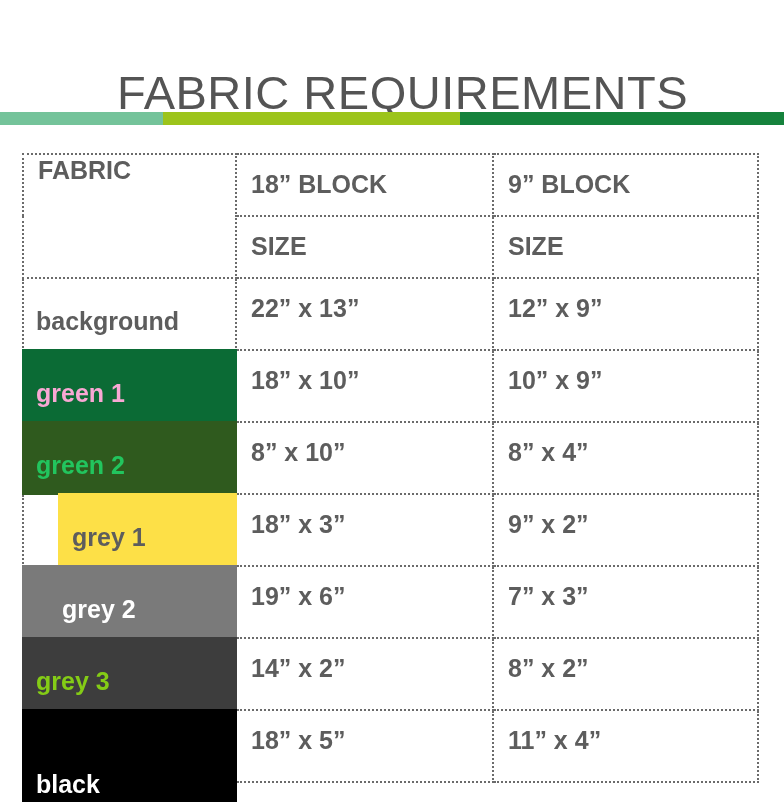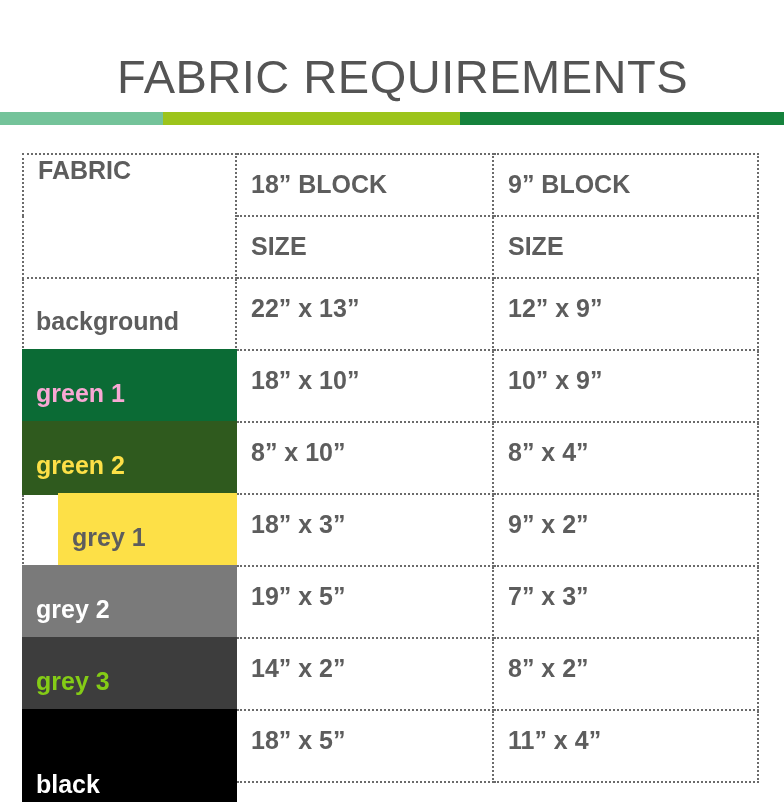--- a/index.html
+++ b/index.html
@@ -12,21 +12,21 @@
     background: #ffffff;
     font-family: "Liberation Sans", sans-serif;
     overflow: hidden;
     position: relative;
   }
 
   
   #title-bar {
     position: absolute;
     left: 0;
-    top: 0;
+    top: 16px;
     width: 712px;
     height: 110px;
   }
   #page-title {
     position: absolute;
     right: 24px;
     top: 50px;
     font-size: 47px;
     line-height: 54px;
     letter-spacing: 0.5px;
@@ -171,21 +171,21 @@
         <td>
           <div class="cell-pad">18” x 10”</div>
         </td>
         <td>
           <div class="cell-pad">10” x 9”</div>
         </td>
       </tr>
       <tr class="data-row">
         <td class="swatch-cell">
           <div class="swatch" style="background:#2f5a1e;">
-            <span class="swatch-label" style="color:#fde047;">green 2</span>
+            <span class="swatch-label" style="color:#22c55e;">green 2</span>
           </div>
         </td>
         <td>
           <div class="cell-pad">8” x 10”</div>
         </td>
         <td>
           <div class="cell-pad">8” x 4”</div>
         </td>
       </tr>
       <tr class="data-row">
@@ -196,26 +196,26 @@
         </td>
         <td>
           <div class="cell-pad">18” x 3”</div>
         </td>
         <td>
           <div class="cell-pad">9” x 2”</div>
         </td>
       </tr>
       <tr class="data-row">
         <td class="swatch-cell">
-          <div class="swatch" style="background:#7a7a7a;">
+          <div class="swatch" style="background:#7a7a7a;padding-left:26px;">
             <span class="swatch-label" style="color:#ffffff;">grey 2</span>
           </div>
         </td>
         <td>
-          <div class="cell-pad">19” x 5”</div>
+          <div class="cell-pad">19” x 6”</div>
         </td>
         <td>
           <div class="cell-pad">7” x 3”</div>
         </td>
       </tr>
       <tr class="data-row">
         <td class="swatch-cell">
           <div class="swatch" style="background:#3d3d3d;">
             <span class="swatch-label" style="color:#84cc16;">grey 3</span>
           </div>

